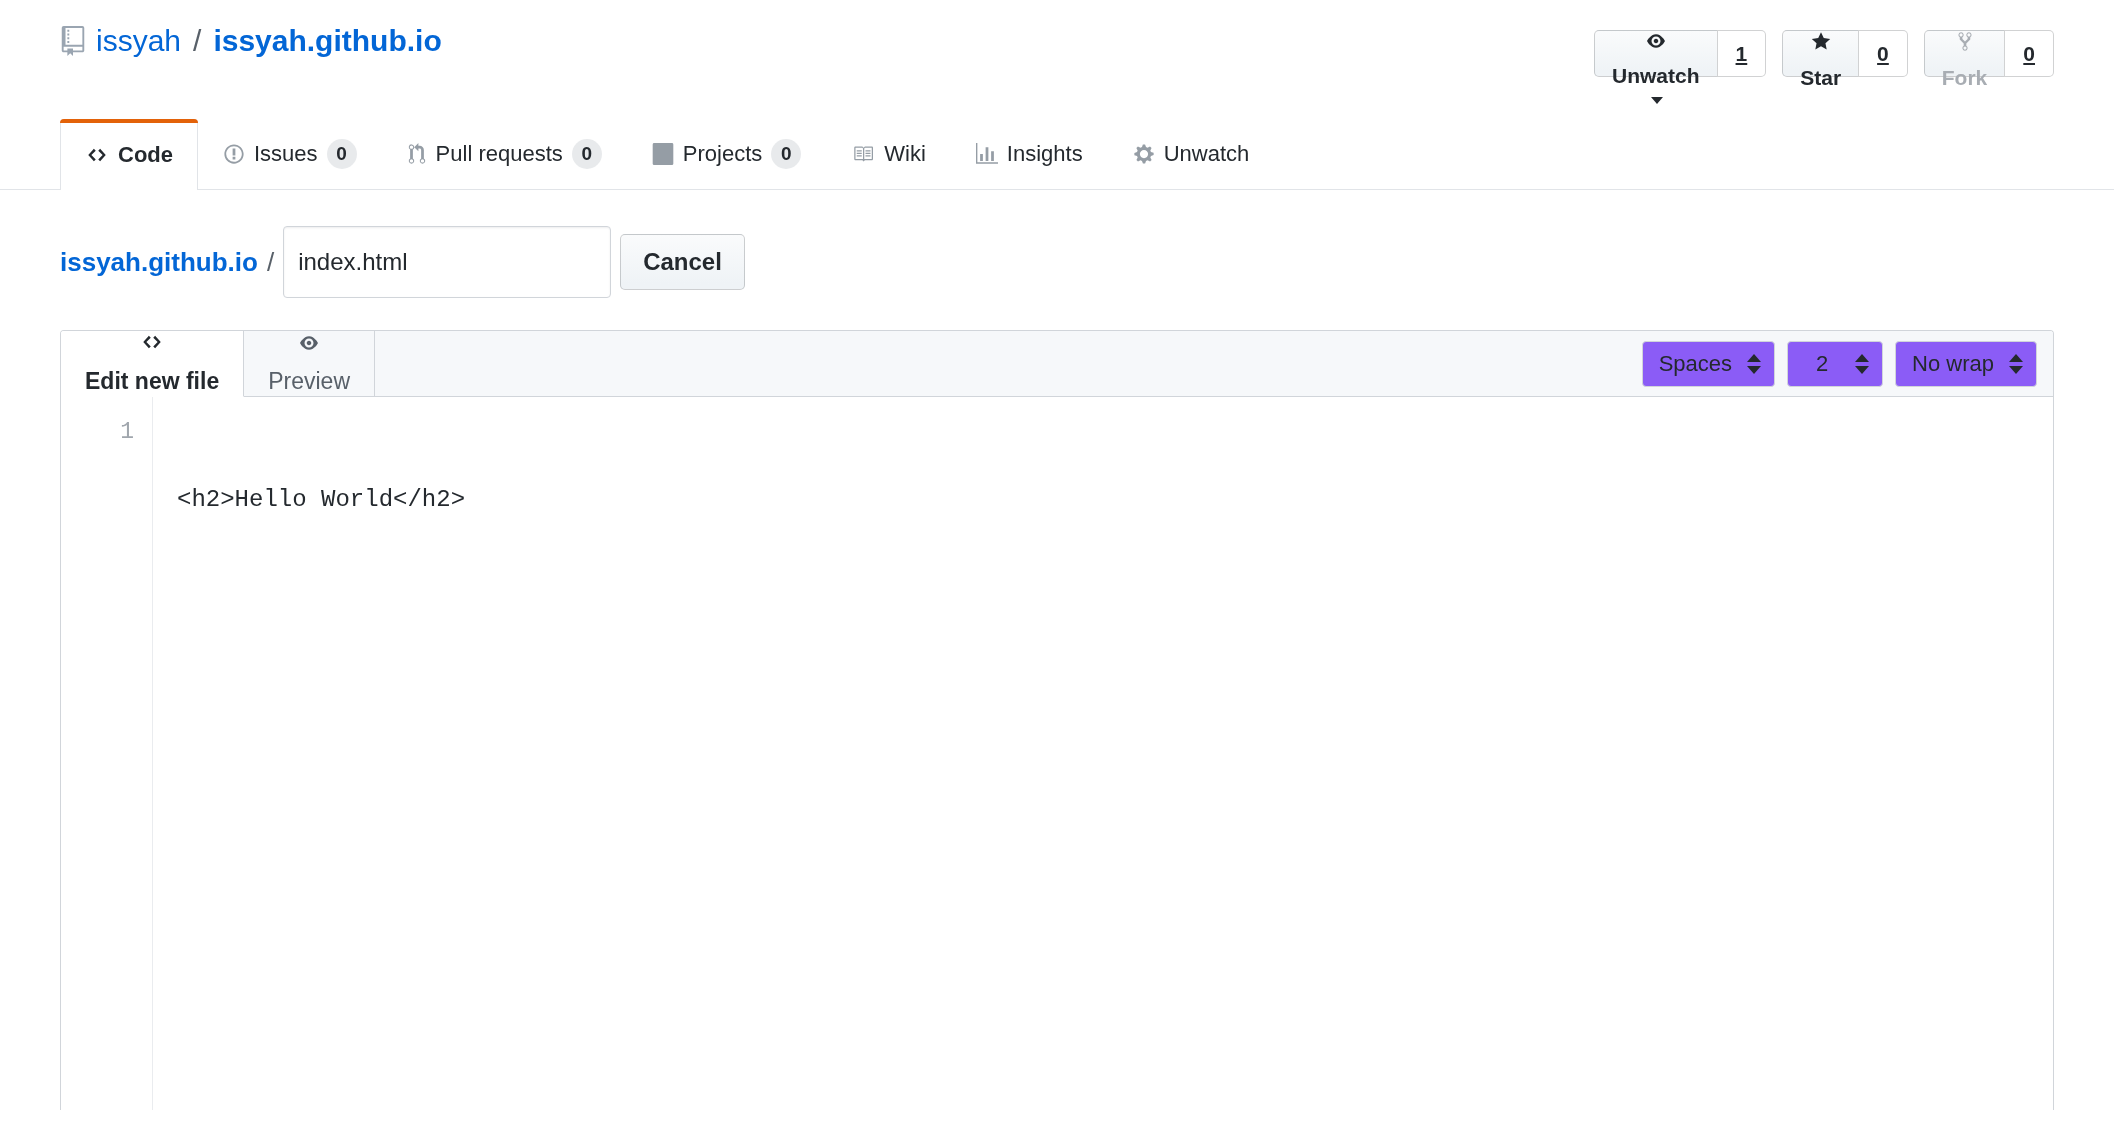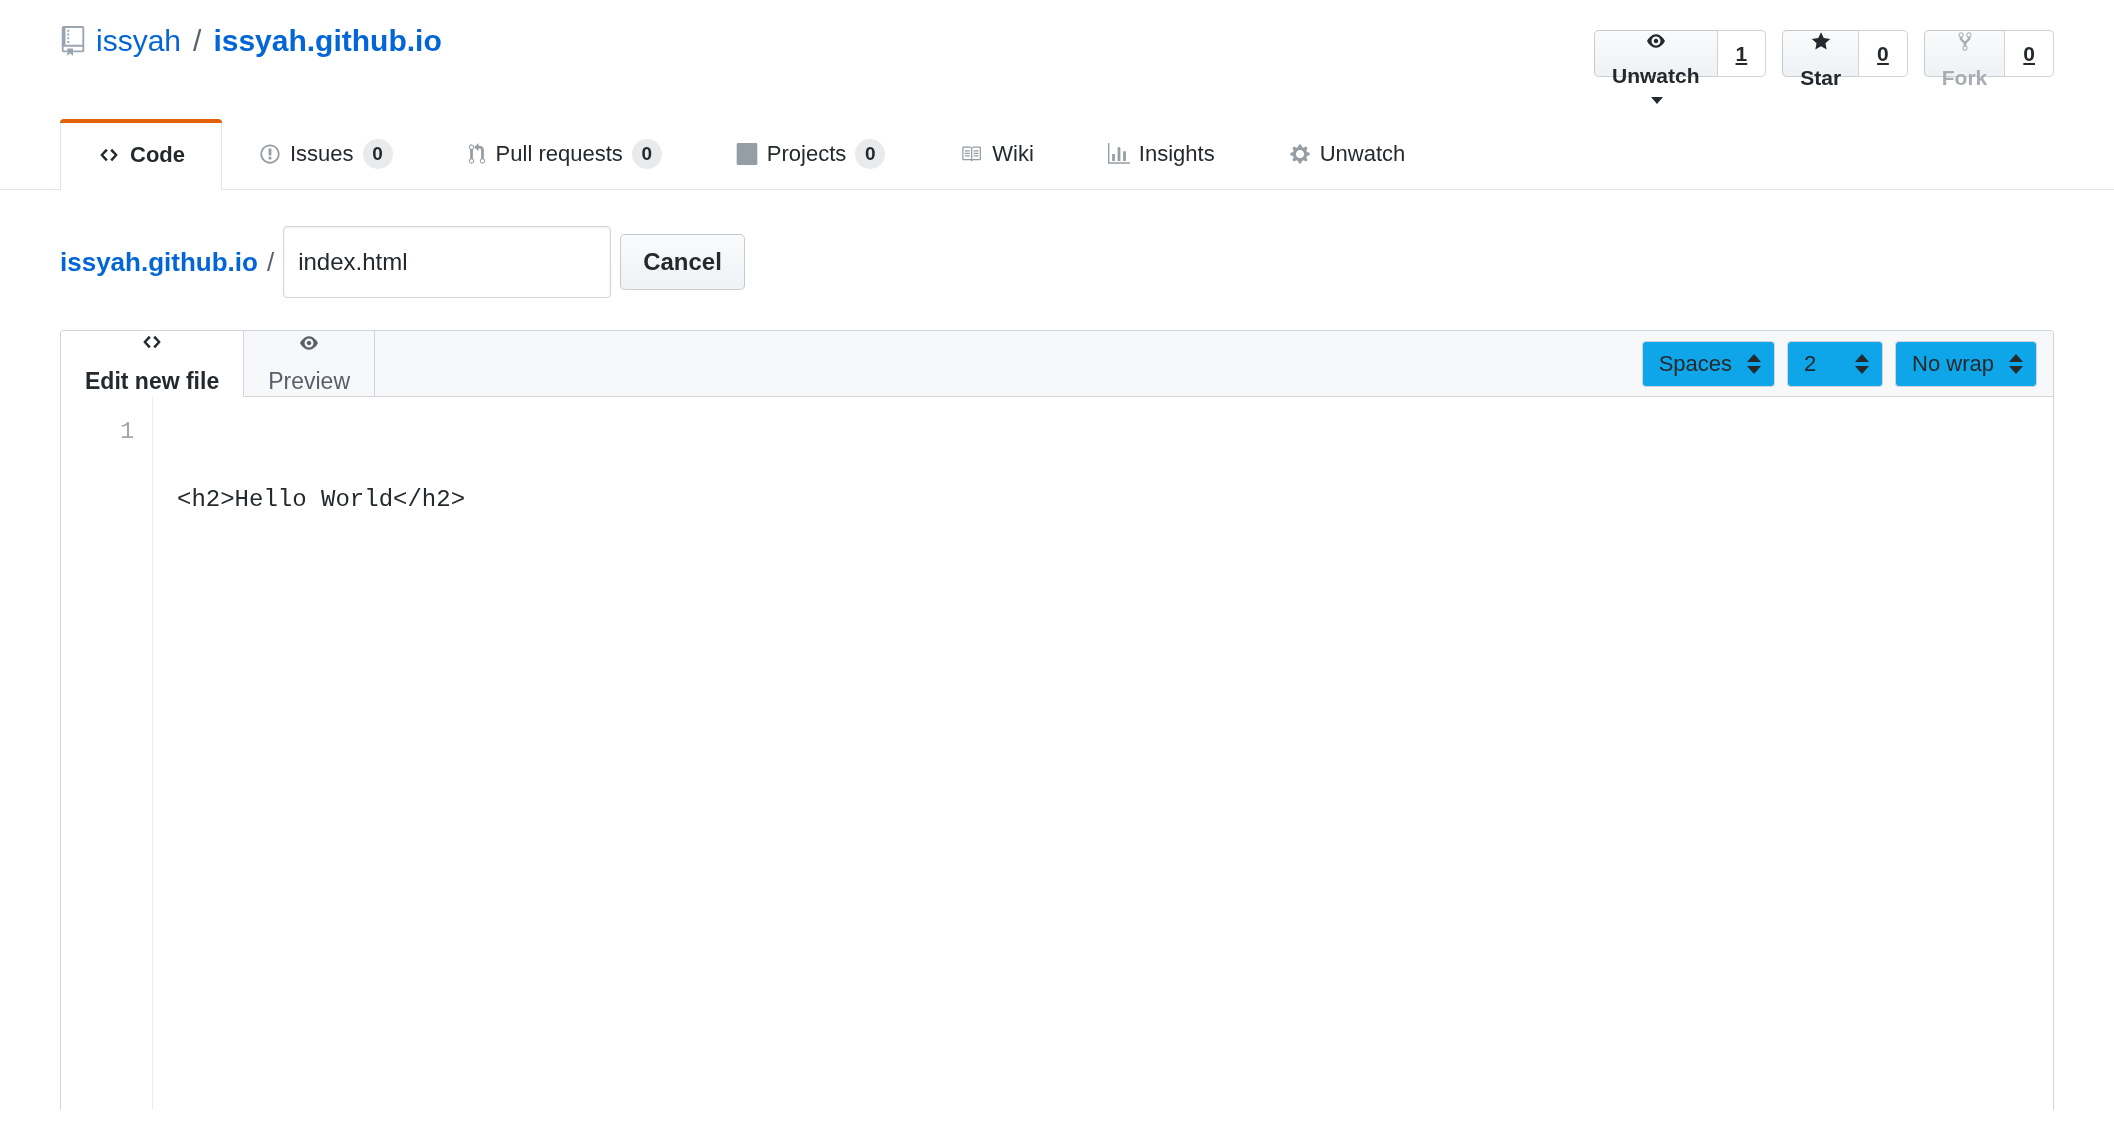--- a/index.html
+++ b/index.html
@@ -97,21 +97,21 @@
   .nav {
     display: flex;
     align-items: flex-end;
     height: 100%;
     gap: 0;
   }
   .nav-item {
     display: flex;
     align-items: center;
     gap: 9px;
-    padding: 0 36px;
+    padding: 0 24px;
     height: 100%;
     font-size: 22px;
     color: #24292e;
     text-decoration: none;
     cursor: pointer;
     border: 1px solid transparent;
     border-bottom: none;
     position: relative;
     white-space: nowrap;
   }
@@ -236,27 +236,28 @@
     align-items: center;
     gap: 12px;
     padding-right: 16px;
   }
   .select-box {
     position: relative;
     display: flex;
     align-items: center;
     height: 46px;
     padding: 0 42px 0 16px;
-    background: #0ea5e9;
+    background: #8b5cf6;
     border: 1px solid #d1d5da;
     border-radius: 4px;
     font-size: 22px;
     color: #24292e;
     cursor: pointer;
     white-space: nowrap;
+    justify-content: center;
   }
   .select-box.narrow { padding: 0 42px 0 16px; min-width: 96px; }
   .sel-arrows {
     position: absolute;
     right: 13px;
     top: 50%;
     transform: translateY(-50%);
     display: flex;
     flex-direction: column;
     gap: 4px;

